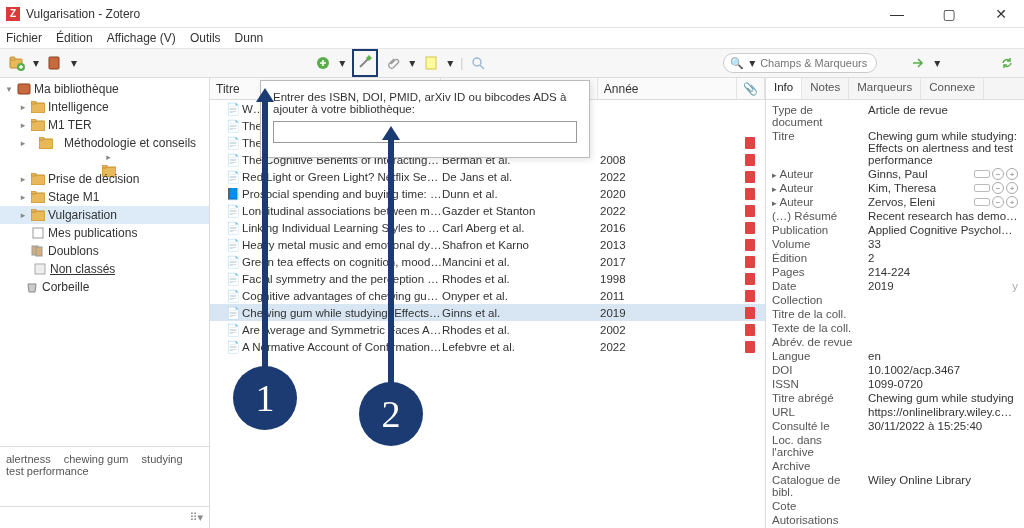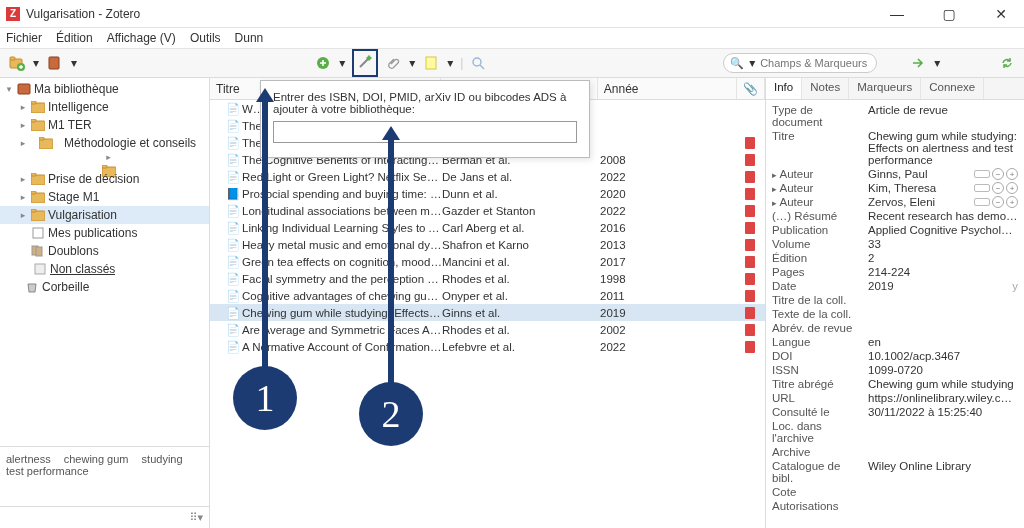--- a/index.html
+++ b/index.html
@@ -504,20 +504,24 @@
         <div class="meta-row">
           <span class="k">Pages</span>
           <span class="v ">214-224</span>
         </div>
         <div class="meta-row">
           <span class="k">Date</span>
           <span class="v ">2019</span>
           <span style="margin-left:auto;color:#aaa;padding-left:6px;">y</span>
         </div>
         <div class="meta-row">
+          <span class="k">Collection</span>
+          <span class="v "></span>
+        </div>
+        <div class="meta-row">
           <span class="k">Titre de la coll.</span>
           <span class="v "></span>
         </div>
         <div class="meta-row">
           <span class="k">Texte de la coll.</span>
           <span class="v "></span>
         </div>
         <div class="meta-row">
           <span class="k">Abrév. de revue</span>
           <span class="v "></span>

